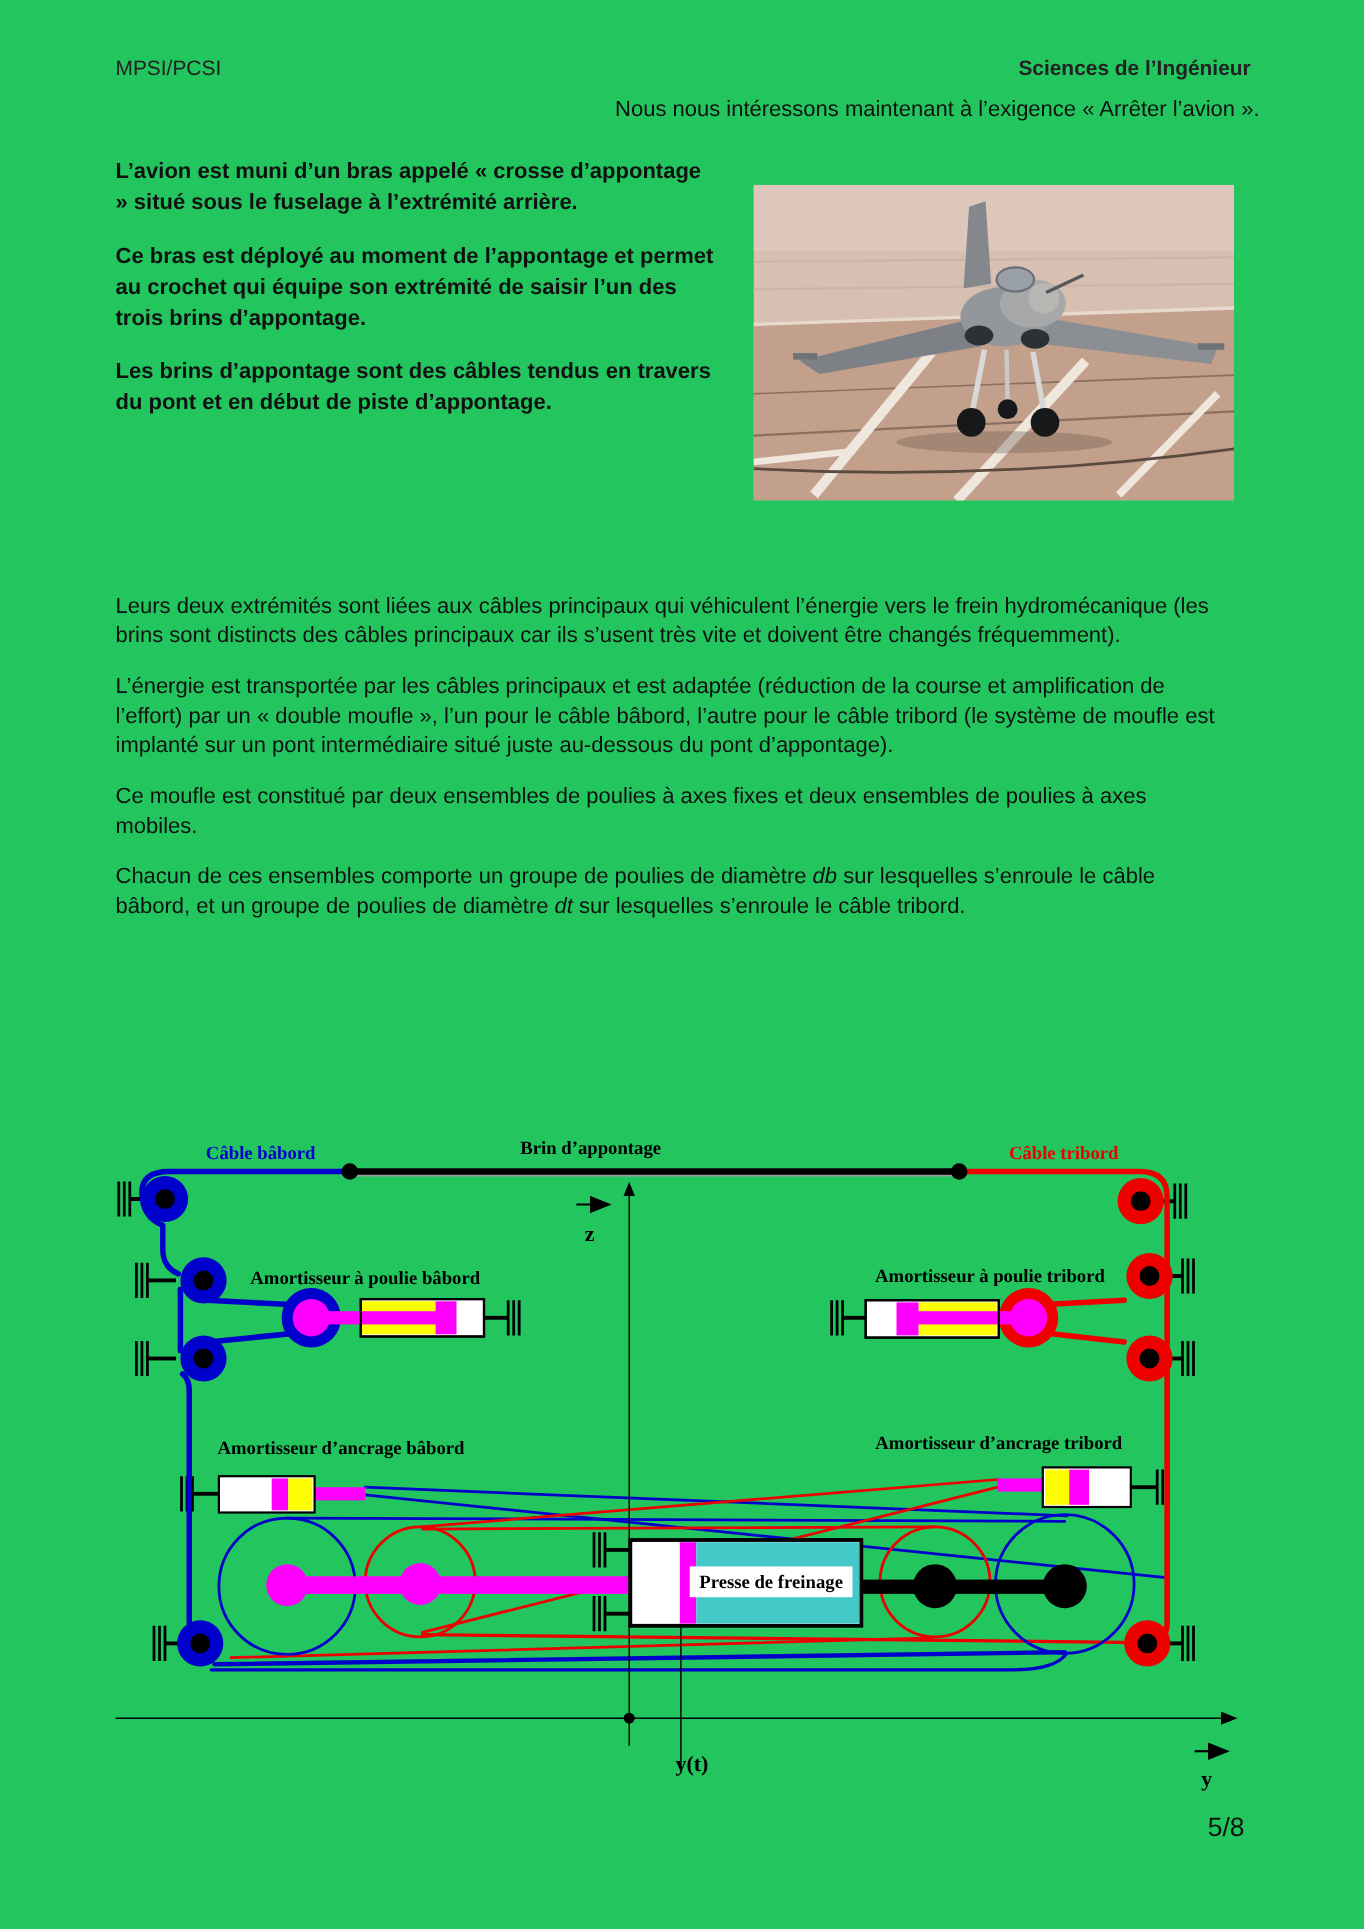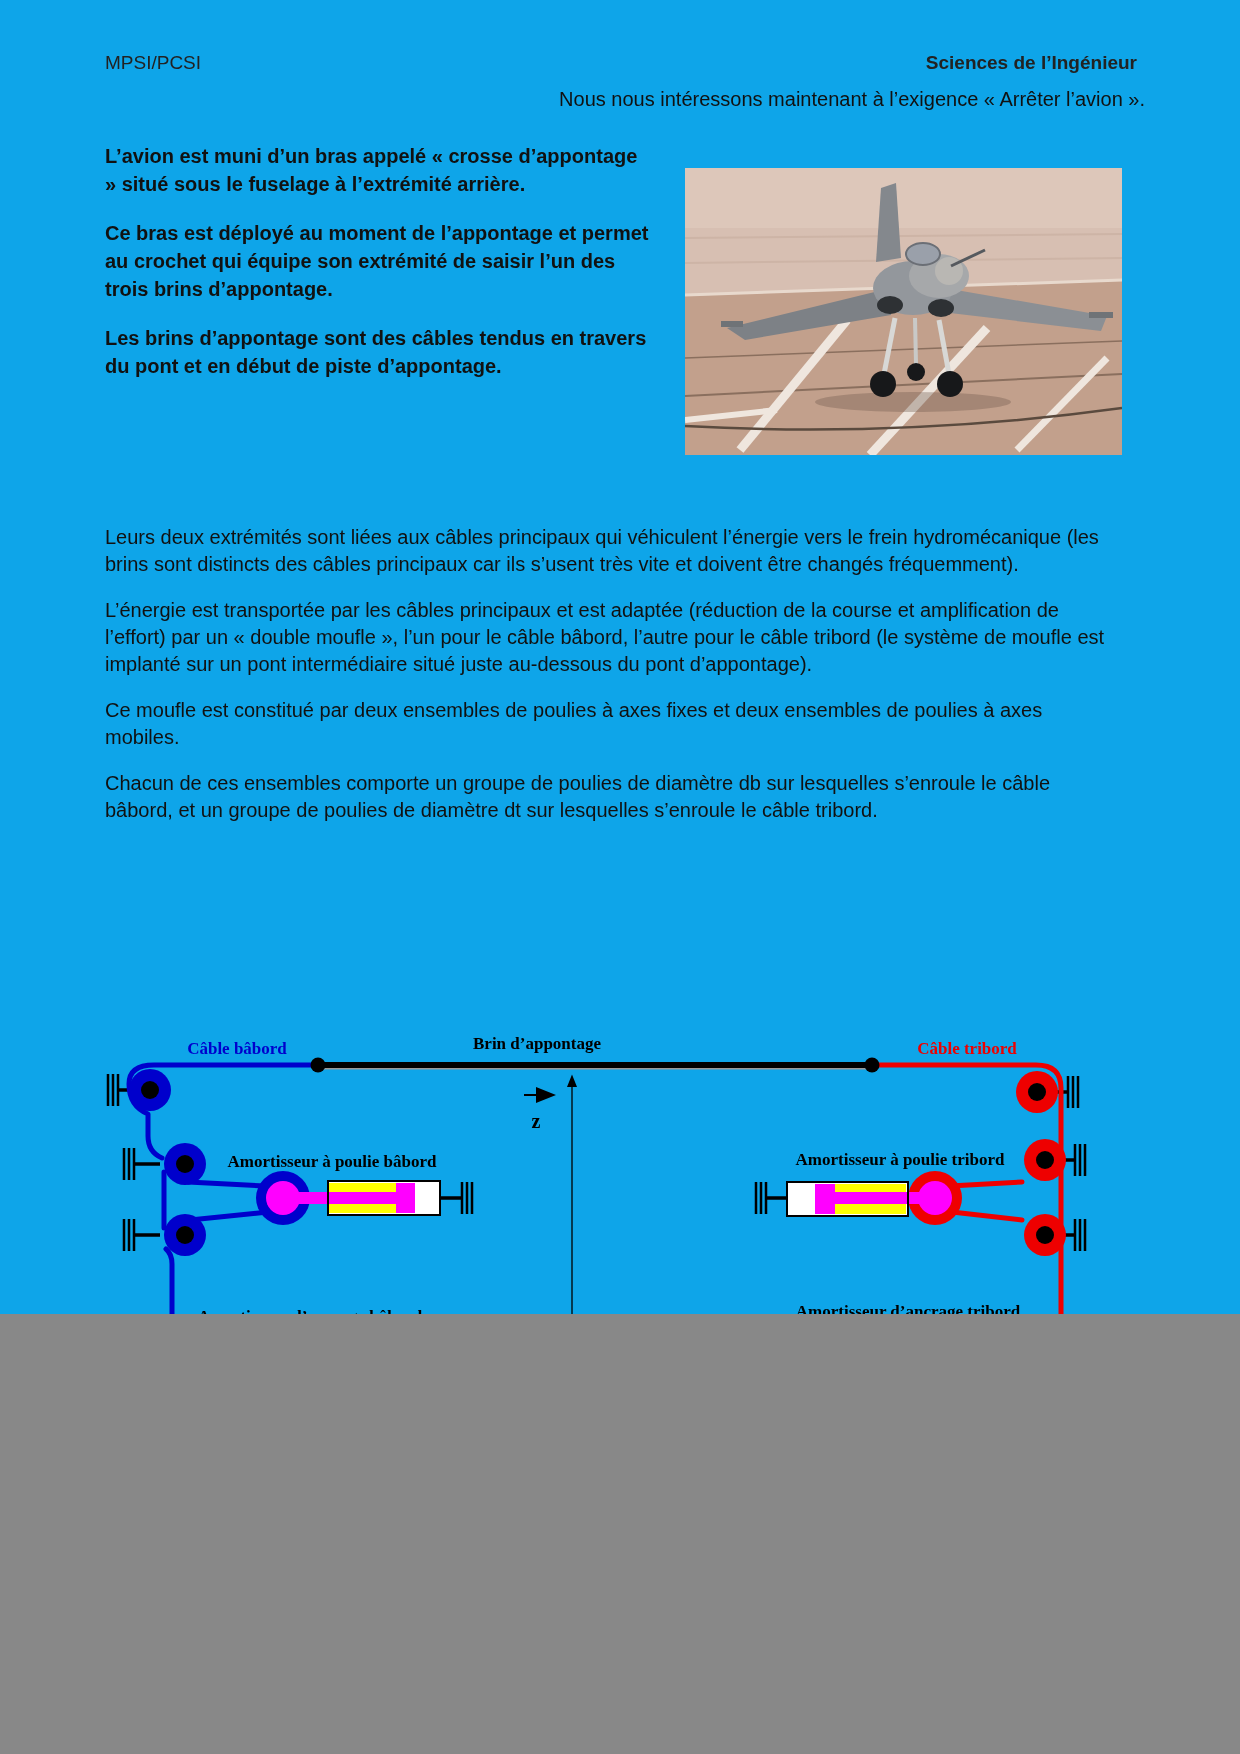--- a/index.html
+++ b/index.html
@@ -1,27 +1,27 @@
 <!DOCTYPE html>
 <html><head>
 <meta charset="utf-8">
 <style>
   html,body{margin:0;padding:0;background:#888;}
-  #page{position:relative;width:1240px;height:1314px;background:#0ea5e9;margin:0 auto;
+  #page{position:relative;width:1240px;height:1754px;background:#22c55e;margin:0 auto;
         font-family:"Liberation Sans",sans-serif;color:#111;overflow:hidden;}
   .hdr{position:absolute;top:52px;font-size:19px;color:#222;}
   #hdr-left{left:105px;}
   #hdr-right{right:103px;font-weight:bold;}
   #intro{position:absolute;left:105px;top:86px;width:1040px;font-size:20px;line-height:27px;text-align:right;}
   #left-col{position:absolute;left:105px;top:142px;width:545px;}
   #left-col p{margin:0 0 21px 0;font-size:20px;line-height:28px;font-weight:bold;}
   #photo-wrap{position:absolute;left:685px;top:168px;width:437px;height:287px;}
   #body-col{position:absolute;left:105px;top:520px;width:1010px;}
-  #body-col p{margin:4px 0 19px 0;font-size:20px;line-height:27px;}
-  .ital{}
+  #body-col p{margin:18px 0 19px 0;font-size:20px;line-height:27px;}
+  .ital{font-style:italic;}
   #diagram-wrap{position:absolute;left:100px;top:1032px;width:1040px;height:600px;}
   #page-num{position:absolute;left:1098px;top:1648px;font-size:24px;}
   .dlab{font-family:"Liberation Serif",serif;font-weight:700;font-size:17px;}
   .dlab-blue{fill:#0000cc;}
   .dlab-red{fill:#ee0000;}
   .dlab-blk{fill:#000000;}
   .axlab{font-family:"Liberation Serif",serif;font-weight:700;font-size:20px;fill:#000;}
   svg{display:block;}
 </style>
 </head>

